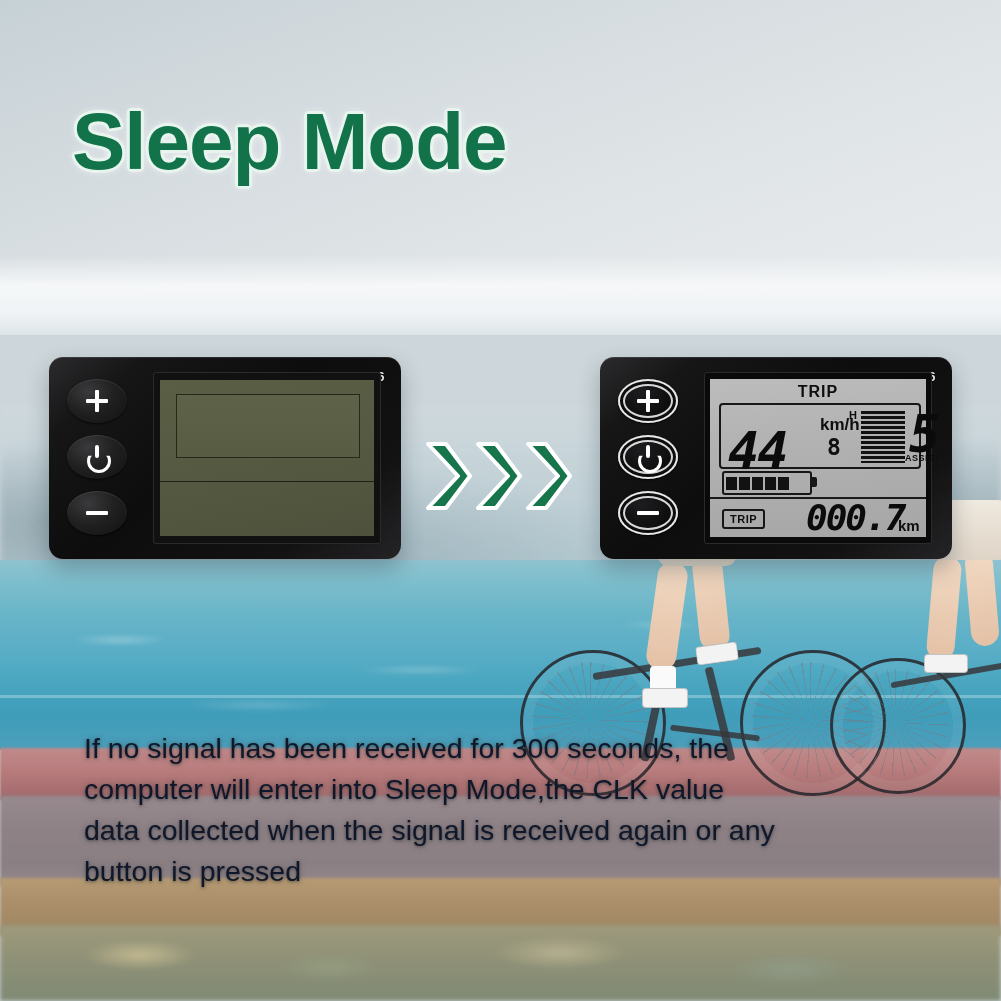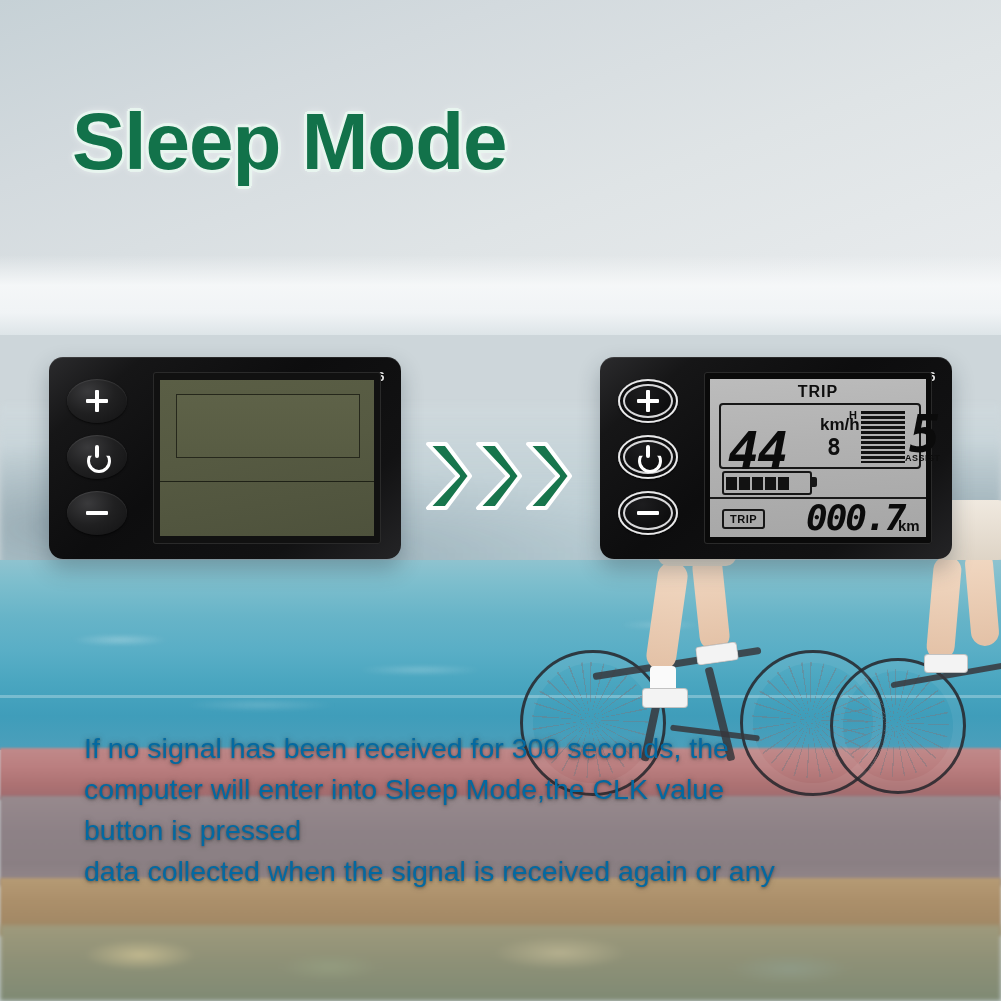--- a/index.html
+++ b/index.html
@@ -208,21 +208,21 @@
   .odo{position:absolute;left:96px;top:120px;font-size:36px;line-height:38px;}
   .odo-unit{position:absolute;left:188px;top:138px;font-size:15px;font-weight:bold;}
 
   
   .arrows{position:absolute;left:424px;top:440px;width:150px;height:72px;display:flex;gap:2px;}
   .chev{width:48px;height:72px;}
 
   
   .body-copy{
     position:absolute;left:84px;top:728px;width:840px;
-    color:#0369a1;font-size:28.5px;line-height:41px;font-weight:400;
+    color:#0f172a;font-size:28.5px;line-height:41px;font-weight:400;
     text-shadow:0 1px 3px rgba(40,40,40,.55), 0 0 6px rgba(60,60,60,.35);
   }
   .body-copy div{white-space:nowrap;}
 </style>
 </head>
 <body>
 
 <div class="stage">
 
   <div class="bg-sky"></div>
@@ -361,17 +361,17 @@
         <div class="trip-box">TRIP</div>
         <div class="seg-num odo">000.7</div>
         <div class="odo-unit">km</div>
       </div>
     </div>
   </div>
 
   <div class="body-copy">
     <div>If no signal has been received for 300 seconds, the</div>
     <div>computer will enter into Sleep Mode,the CLK value</div>
+    <div>data collected when the signal is received again or any</div>
     <div>button is pressed</div>
-    <div>data collected when the signal is received again or any</div>
   </div>
 
 </div>
 
 </body></html>

